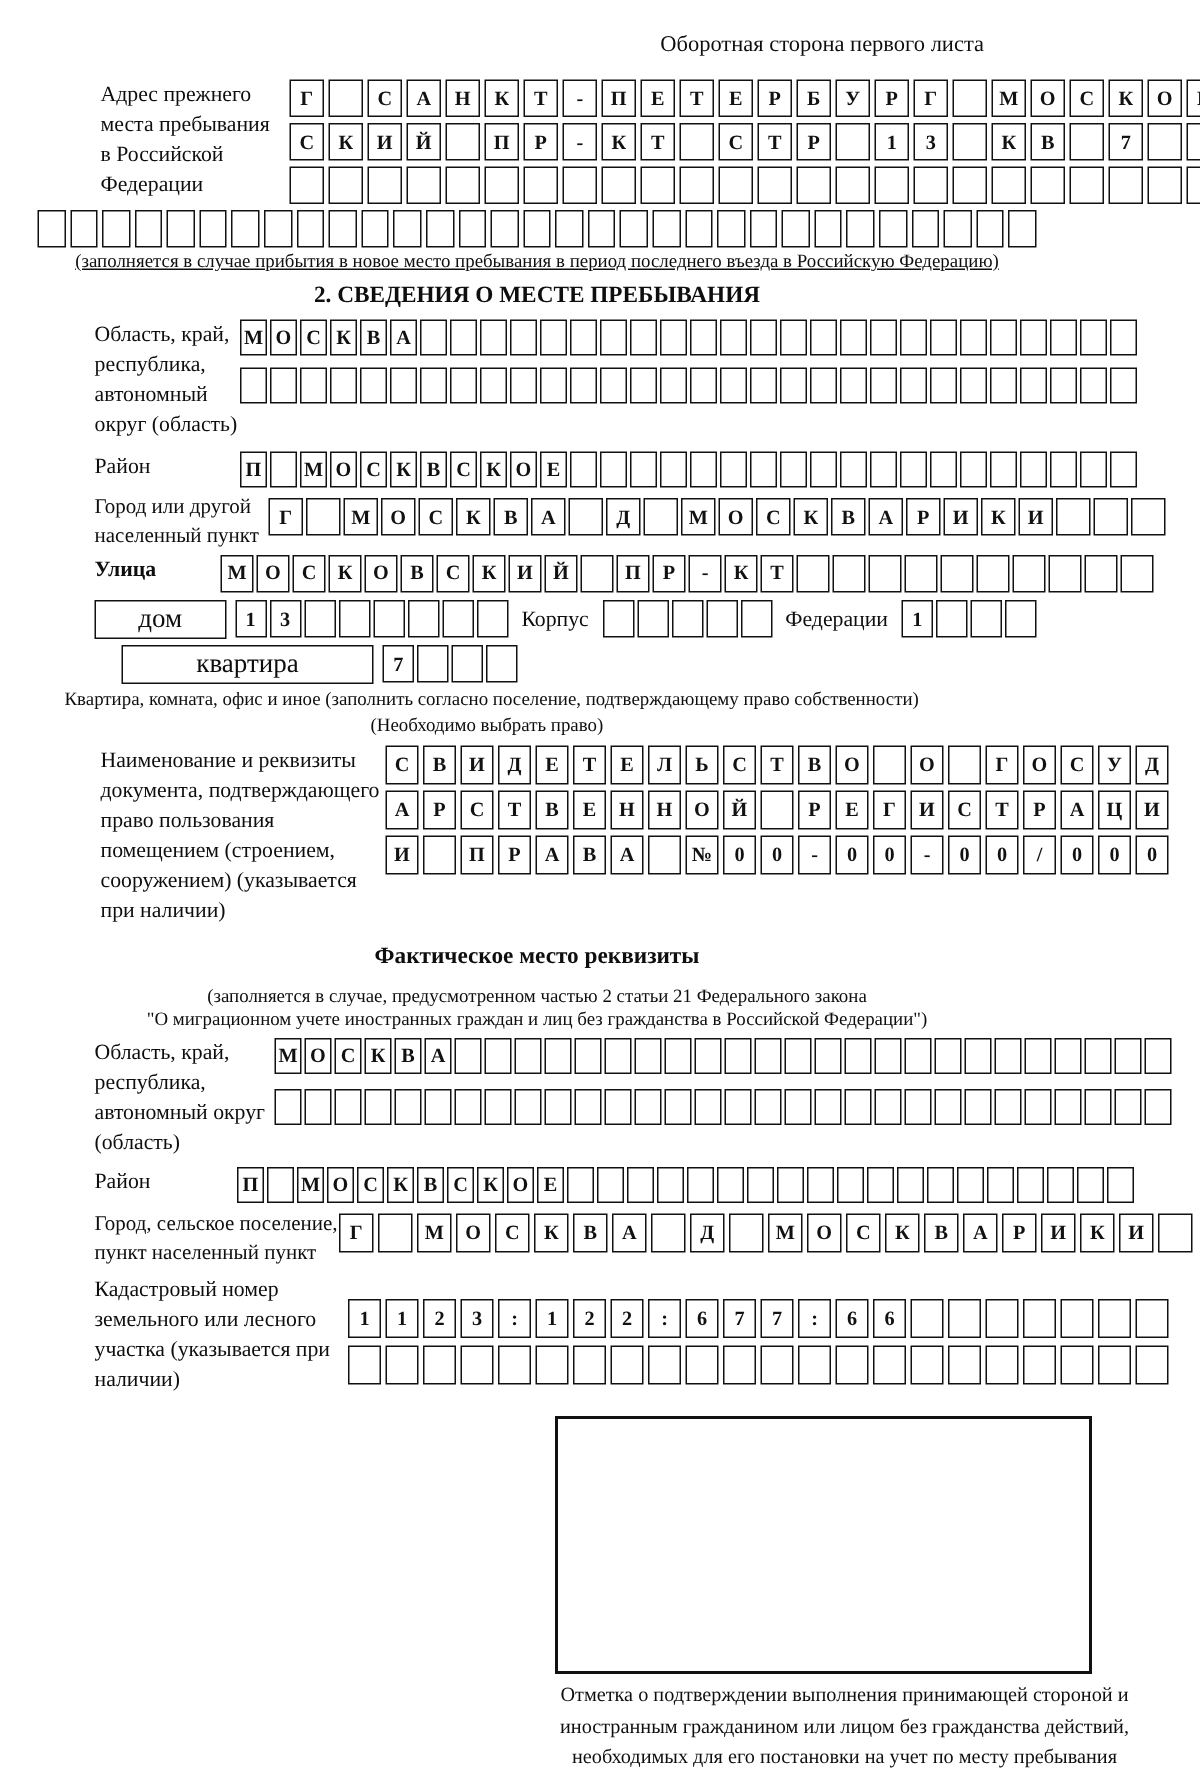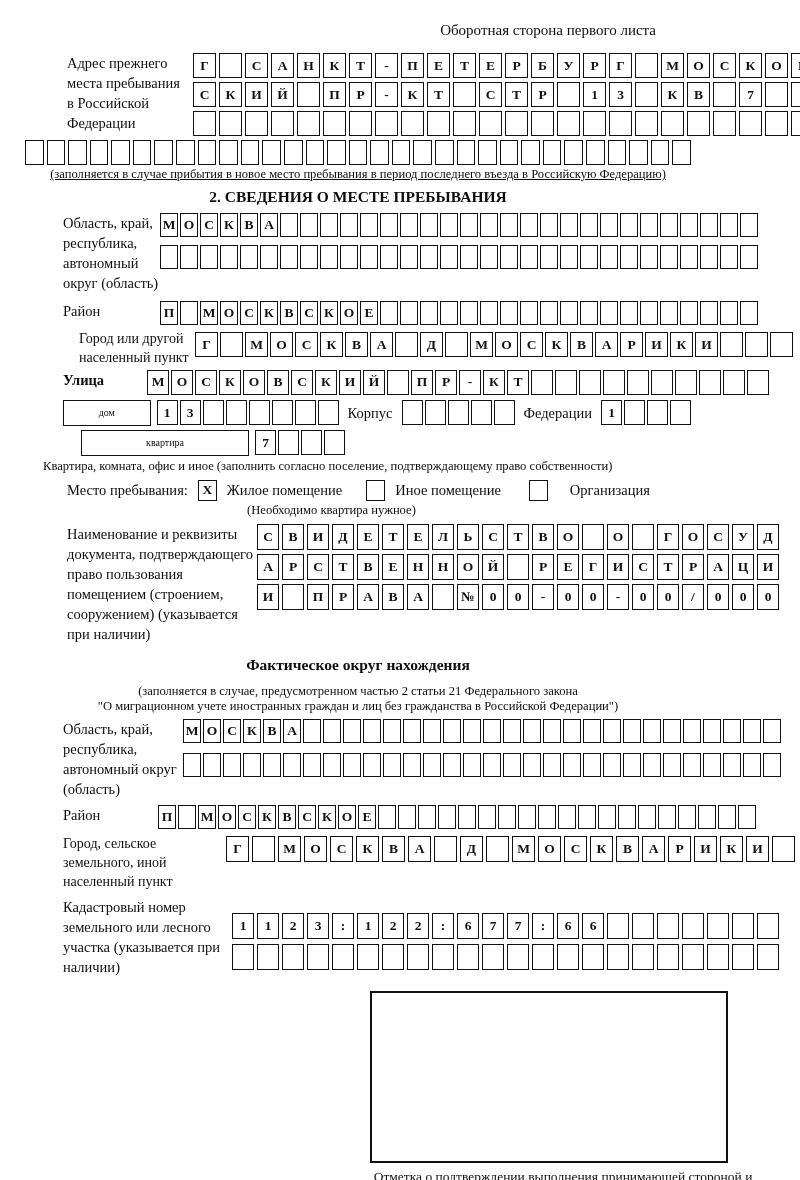--- a/index.html
+++ b/index.html
@@ -35,21 +35,21 @@
   .cells-house { gap:2px; } .cells-house .cell { width:21px; height:25px; }
 
   .caption { font-size:12.6px; }
   .caption.center { text-align:center; }
 
   .h-section { text-align:center; font-size:15.5px; font-weight:bold; }
 
   .widebox {
     border:1.6px solid #111; height:26px;
     display:flex; align-items:center; justify-content:center;
-    font-size:10px;
+    font-size:18px;
   }
 
   .inline-row { display:flex; align-items:center; }
   .chk {
     border:1.6px solid #111; width:19px; height:21px;
     display:flex; align-items:center; justify-content:center;
     font-size:13.5px; font-weight:bold;
   }
   .stamp-box { border:2px solid #111; width:358px; height:172px; margin-left:345px; }
   .stamp-caption { width:440px; margin-left:318px; text-align:center; font-size:13.5px; line-height:1.5; margin-top:4px; }
@@ -281,21 +281,21 @@
         <div class="cell"></div>
         <div class="cell"></div>
         <div class="cell"></div>
         <div class="cell"></div>
         <div class="cell"></div>
         <div class="cell"></div>
       </div>
   </div>
 
   <div class="field" style="margin-top:4px;">
-    <div class="flabel" style="width:116px; margin-left:54px; font-size:14px;">Город или другой населенный пункт</div>
+    <div class="flabel" style="width:116px; margin-left:38px; font-size:14px;">Город или другой населенный пункт</div>
     <div class="row cells-md24" style="margin-top:3px;">
         <div class="cell">Г</div>
         <div class="cell"></div>
         <div class="cell">М</div>
         <div class="cell">О</div>
         <div class="cell">С</div>
         <div class="cell">К</div>
         <div class="cell">В</div>
         <div class="cell">А</div>
         <div class="cell"></div>
@@ -382,30 +382,21 @@
     <div class="widebox" style="width:168px;">квартира</div>
     <div class="row cells-house">
         <div class="cell">7</div>
         <div class="cell"></div>
         <div class="cell"></div>
         <div class="cell"></div>
       </div>
   </div>
   <div class="caption" style="margin-top:3px; margin-left:18px;">Квартира, комната, офис и иное (заполнить согласно поселение, подтверждающему право собственности)</div>
 
-  <div class="inline-row" style="margin-top:6px; margin-left:42px; gap:10px; font-size:14.5px;">
-    <span>Место пребывания:</span>
-    <span class="chk">X</span>
-    <span>Жилое помещение</span>
-    <span class="chk" style="margin-left:14px;"></span>
-    <span>Иное помещение</span>
-    <span class="chk" style="margin-left:18px;"></span>
-    <span style="margin-left:12px;">Организация</span>
-  </div>
-  <div class="caption" style="margin-top:2px; margin-left:222px;">(Необходимо квартира нужное)</div>
+  <div class="caption" style="margin-top:2px; margin-left:222px;">(Необходимо выбрать право)</div>
 
   <div class="field" style="margin-top:6px;">
     <div class="flabel" style="width:190px; margin-left:42px;">Наименование и реквизиты документа, подтверждающего право пользования помещением (строением, сооружением) (указывается при наличии)</div>
     <div class="rows" style="margin-left:0px; gap:4px;">
       <div class="row cells-doc">
           <div class="cell">С</div>
           <div class="cell">В</div>
           <div class="cell">И</div>
           <div class="cell">Д</div>
           <div class="cell">Е</div>
@@ -468,21 +459,21 @@
           <div class="cell">0</div>
           <div class="cell">0</div>
           <div class="cell">/</div>
           <div class="cell">0</div>
           <div class="cell">0</div>
           <div class="cell">0</div>
         </div>
     </div>
   </div>
 
-  <div class="h-section" style="margin-top:12px;">Фактическое округ нахождения</div>
+  <div class="h-section" style="margin-top:12px;">Фактическое место реквизиты</div>
   <div class="caption center" style="margin-top:10px;">(заполняется в случае, предусмотренном частью 2 статьи 21 Федерального закона</div>
   <div class="caption center">"О миграционном учете иностранных граждан и лиц без гражданства в Российской Федерации")</div>
 
   <div class="field" style="margin-top:5px;">
     <div class="flabel" style="width:120px; margin-left:38px;">Область, край, республика, автономный округ (область)</div>
     <div class="rows" style="margin-left:0px; gap:10px;">
       <div class="row cells-sm">
           <div class="cell">М</div>
           <div class="cell">О</div>
           <div class="cell">С</div>
@@ -579,21 +570,21 @@
         <div class="cell"></div>
         <div class="cell"></div>
         <div class="cell"></div>
         <div class="cell"></div>
         <div class="cell"></div>
         <div class="cell"></div>
       </div>
   </div>
 
   <div class="field" style="margin-top:5px;">
-    <div class="flabel" style="width:163px; margin-left:38px; font-size:14px;">Город, сельское земельного, иной населенный пункт</div>
+    <div class="flabel" style="width:163px; margin-left:38px; font-size:14px;">Город, сельское поселение, пункт населенный пункт</div>
     <div class="row cells-city2" style="margin-top:2px;">
         <div class="cell">Г</div>
         <div class="cell"></div>
         <div class="cell">М</div>
         <div class="cell">О</div>
         <div class="cell">С</div>
         <div class="cell">К</div>
         <div class="cell">В</div>
         <div class="cell">А</div>
         <div class="cell"></div>

